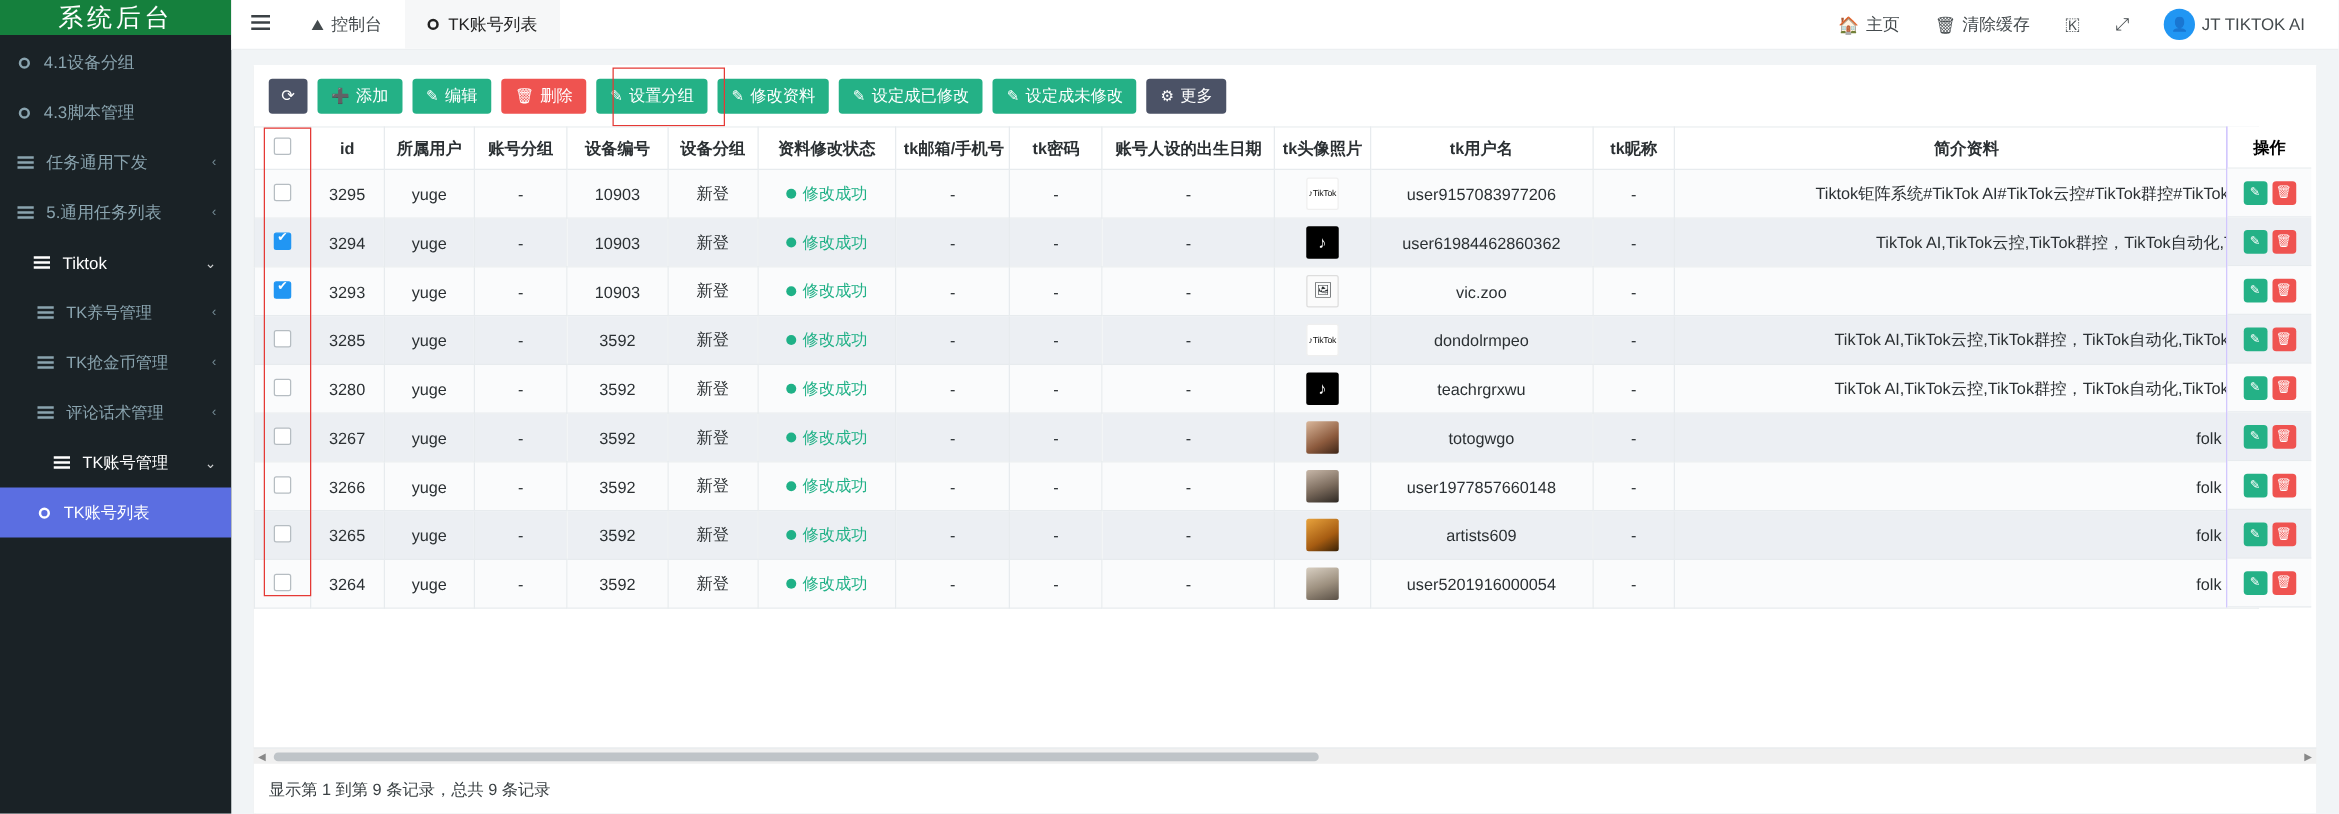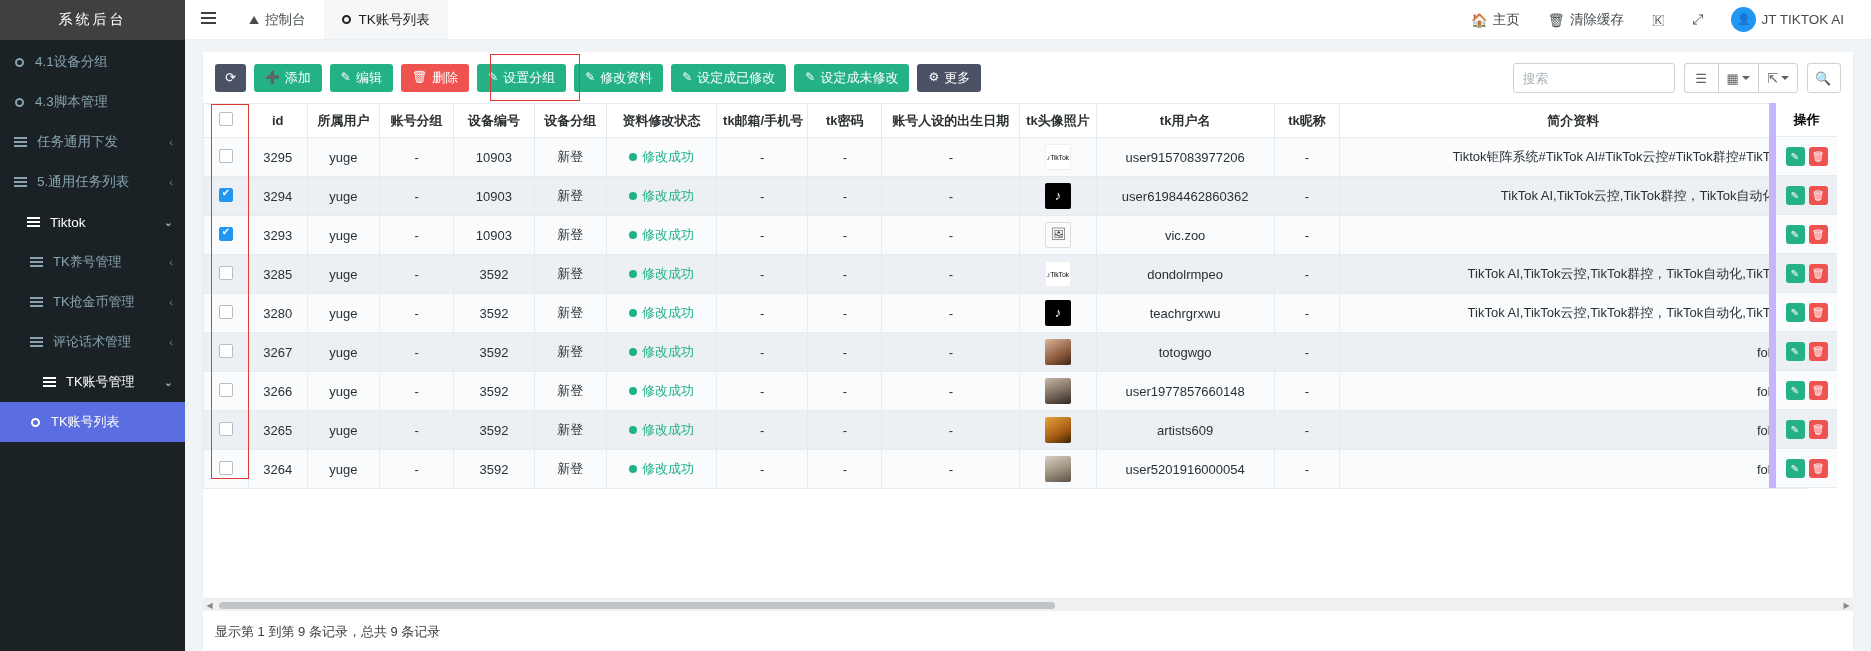--- a/index.html
+++ b/index.html
@@ -12,23 +12,23 @@
   }
   .app { display: flex; width: 1871px; height: 651px; position: relative; }
 
   
   .sidebar {
     width: 185px; min-width: 185px; height: 651px;
     background: #1a2226; color: #b8c7ce;
     overflow: hidden; position: relative;
   }
   .brand {
-    height: 40px; background: #404040; color: #fff;
+    height: 28px; background: #15803d; color: #fff;
     display: flex; align-items: center; justify-content: center;
-    font-size: 14px; letter-spacing: 3px; font-weight: 400;
+    font-size: 20px; letter-spacing: 3px; font-weight: 400;
   }
   .side-scroll { height: 611px; overflow: hidden; }
   .side-item {
     display: flex; align-items: center; height: 40px;
     padding-left: 14px; color: #8aa4af; font-size: 13.5px;
     position: relative; cursor: pointer; white-space: nowrap;
   }
   .side-item.sub { padding-left: 30px; font-size: 13px; }
   .side-item.active-dark { color: #ffffff; margin-left: 13px; }
   .side-item.selected { background: #5b6ee1; color: #fff; }
@@ -141,22 +141,22 @@
   .ph2{background:linear-gradient(160deg,#c7b7a8,#7a6a5c 55%,#2e2823);}
   .ph3{background:linear-gradient(150deg,#e8a33d,#a65c12 60%,#3a2206);}
   .ph4{background:linear-gradient(160deg,#d8cfc2,#9c8f7e 55%,#5a5046);}
   .op-btn {
     width:19px;height:19px;border-radius:3px;display:inline-flex;align-items:center;justify-content:center;
     color:#fff;font-size:10px;margin:0 2px;cursor:pointer;
   }
   .op-edit{background:#24b186;} .op-del{background:#ef5350;}
   .col-brief { text-align:right; padding-right:10px; }
   .fixed-right {
-    position:absolute; right:16px; top:0; width:68px; background:#fff;
-    border-left:7px solid #c4b5fd; z-index:3;
+    position:absolute; right:4px; top:0; width:68px; background:#fff;
+    border-left:1px solid #c4b5fd; z-index:3;
   }
   .fr-head { height:34px; border-bottom:1px solid #e7ebee; display:flex;align-items:center;justify-content:center;font-weight:bold;font-size:13px;}
   .fr-cell { height:39px; border-bottom:1px solid #e7ebee; display:flex;align-items:center;justify-content:center;}
   .fr-cell:nth-child(even){ background:#eceff3;}
   .fr-cell:nth-child(odd){ background:#fafbfc;}
   .col-hl {
     position:absolute; border:1.2px solid #e53935; left:8px; top:1px; width:38px; height:375px; pointer-events:none; z-index:5;
   }
   
   .hscroll {
@@ -339,41 +339,20 @@
             <span class="g">✎</span>
             <span>设定成未修改</span>
           </button>
           <button class="btn btn-dark">
             <span class="g">⚙</span>
             <span>更多</span>
           </button>
 
           <div class="hl-box"></div>
 
-          <div class="tool-right">
-            <input class="search-input" type="text" placeholder="搜索" style="">
-            <div class="igroup">
-              <div class="ibtn">
-                <span>☰</span>
-              </div>
-              <div class="ibtn">
-                <span>▦</span>
-                <span class="caret-dn"></span>
-              </div>
-              <div class="ibtn">
-                <span>⇱</span>
-                <span class="caret-dn"></span>
-              </div>
-            </div>
-            <div class="igroup single" style="margin-left:9px;">
-              <div class="ibtn">
-                <span>🔍</span>
-              </div>
-            </div>
-          </div>
         </div>
 
         <div class="table-area">
           <table>
             <colgroup>
               <col style="width:42px">
                 <col style="width:56px">
                 <col style="width:68px">
                 <col style="width:70px">
               <col style="width:76px">

